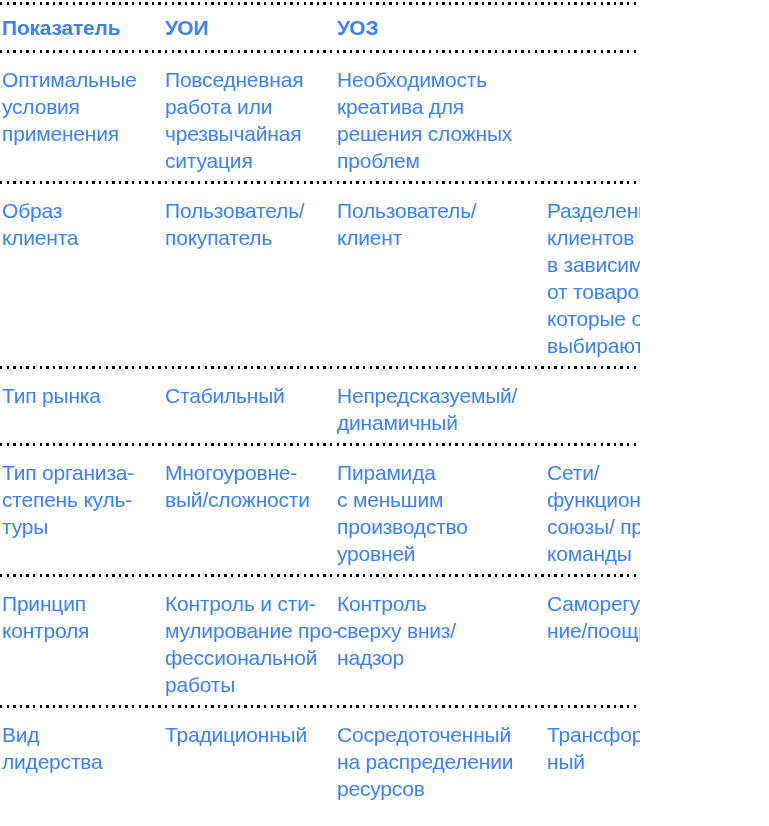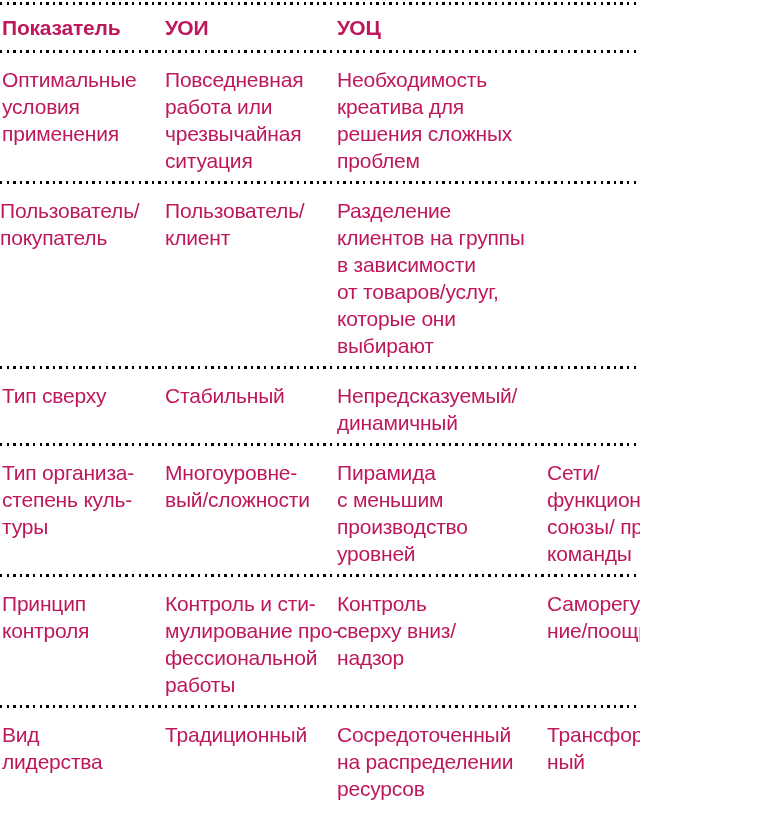--- a/index.html
+++ b/index.html
@@ -6,21 +6,21 @@
     margin: 0;
     padding: 0;
     background: #ffffff;
   }
   .page {
     position: relative;
     width: 640px;
     height: 826px;
     box-sizing: border-box;
     background: #ffffff;
-    color: #be185d;
+    color: #3b82f6;
     font-family: "Liberation Sans", sans-serif;
     padding-top: 2px;
     overflow: hidden;
   }
   .dots {
     height: 3px;
     background-image: repeating-linear-gradient(
       to right,
       #000 0, #000 2.4px,
       transparent 2.4px, transparent 6.6px
@@ -49,21 +49,21 @@
 </head>
 <body>
 
 <div class="page">
 
   <div class="dots"></div>
 
   <div class="trow header">
     <div class="cell c0">Показатель</div>
     <div class="cell">УОИ</div>
-    <div class="cell">УОЦ</div>
+    <div class="cell">УОЗ</div>
   </div>
 
   <div class="dots"></div>
 
   <div class="trow">
     <div class="cell c0">Оптимальные
 условия
 применения</div>
     <div class="cell">Повседневная
 работа или
@@ -71,36 +71,38 @@
 ситуация</div>
     <div class="cell">Необходимость
 креатива для
 решения сложных
 проблем</div>
   </div>
 
   <div class="dots"></div>
 
   <div class="trow">
+    <div class="cell c0">Образ
+клиента</div>
     <div class="cell">Пользователь/
 покупатель</div>
     <div class="cell">Пользователь/
 клиент</div>
     <div class="cell">Разделение
 клиентов на группы
 в зависимости
 от товаров/услуг,
 которые они
 выбирают</div>
   </div>
 
   <div class="dots"></div>
 
   <div class="trow">
-    <div class="cell c0">Тип сверху</div>
+    <div class="cell c0">Тип рынка</div>
     <div class="cell">Стабильный</div>
     <div class="cell">Непредсказуемый/
 динамичный</div>
   </div>
 
   <div class="dots"></div>
 
   <div class="trow">
     <div class="cell c0">Тип организа-
 степень куль-

